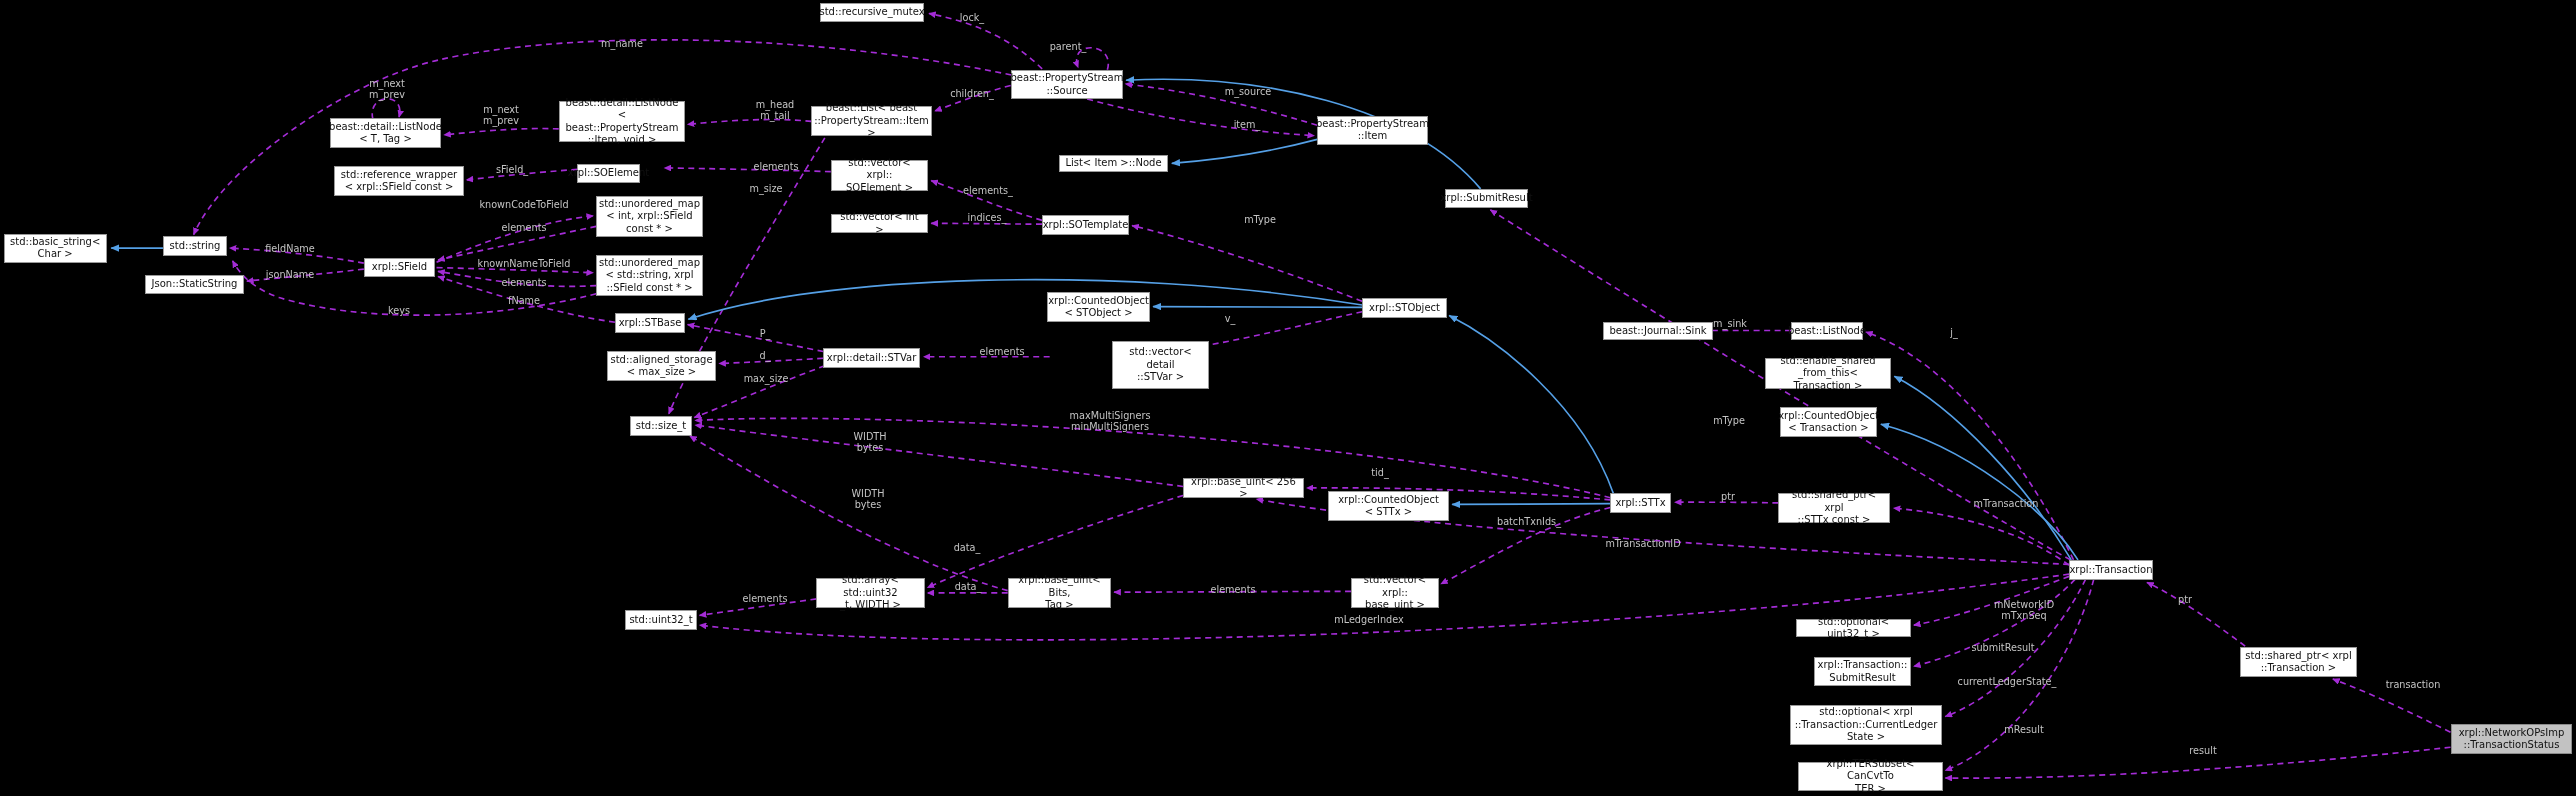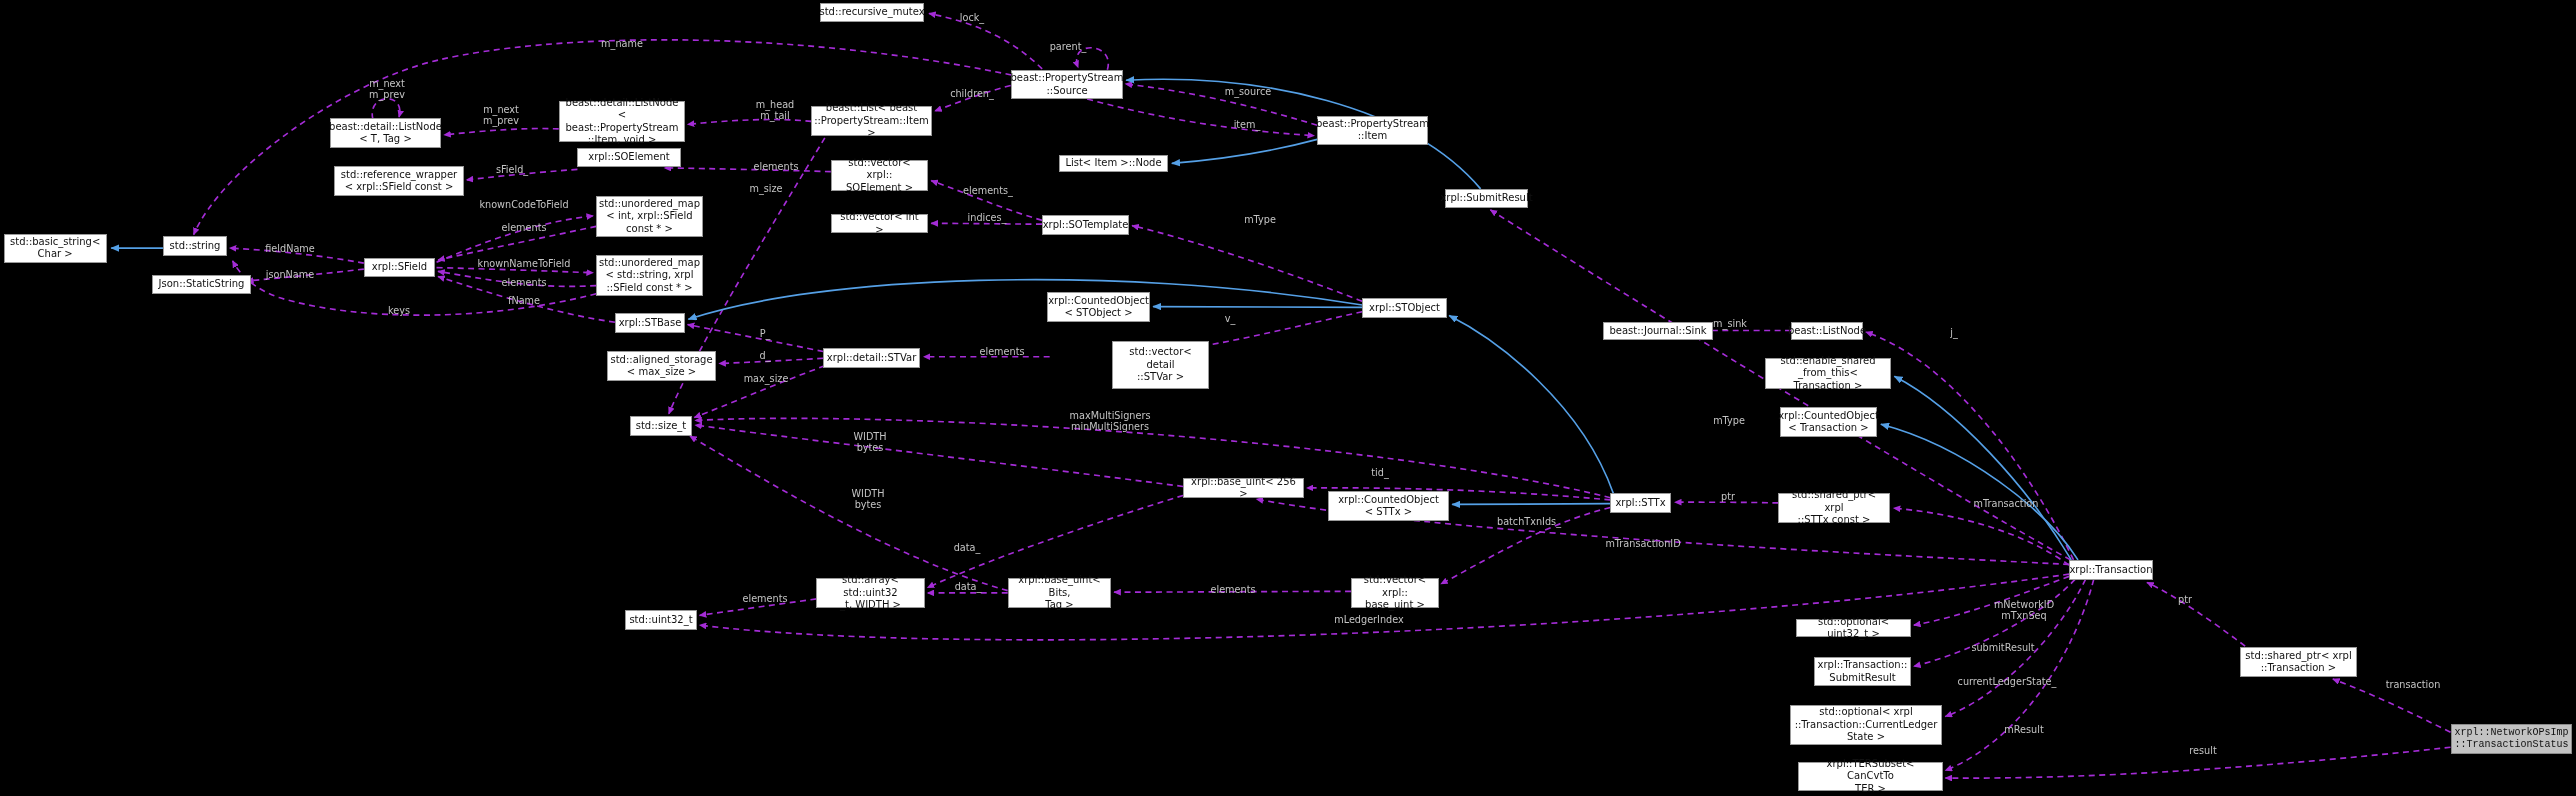--- a/index.html
+++ b/index.html
@@ -14,21 +14,21 @@
   .ed{fill:none;stroke:#a42cd6;stroke-width:2.2;stroke-dasharray:8 6;}
   .es{fill:none;stroke:#55a0e6;stroke-width:2.2;}
   .node{
     position:absolute;box-sizing:border-box;
     background:#fff;border:1.5px solid #9a9a9a;
     color:#111;font-size:10px;line-height:12.4px;
     display:flex;align-items:center;justify-content:center;
     text-align:center;white-space:pre-line;
     padding:0.7px 3px;
   }
-  .node.hl{background:#c2c2c2;border-color:#8a8a8a;font-family:Liberation Mono, monospace;}
+  .node.hl{background:#c2c2c2;border-color:#8a8a8a;}
   .elbl{
     position:absolute;transform:translate(-50%,-50%);
     color:#c4c4c4;font-size:9.7px;line-height:11px;
     white-space:pre;text-align:center;
   }
 </style>
 </head>
 <body>
 
 <div class="diagram">
@@ -102,29 +102,29 @@
     <path class="es" marker-end="url(#ab)" d="M1817,410 L1538,409"></path>
     <path class="es" marker-end="url(#ab)" d="M2152,658 C2110,540 2000,455 1933,421"></path>
     <path class="es" marker-end="url(#ab)" d="M2148,672 L1937,673"></path>
     <path class="es" marker-end="url(#ab)" d="M2763,747 C2705,650 2610,545 2527,502"></path>
     <path class="es" marker-end="url(#ab)" d="M2772,747 C2730,680 2620,595 2509,566"></path>
   </svg>
 
   <div class="node" style="left:3.7px;top:234px;width:103px;height:28.5px">std::basic_string&lt;
 Char &gt;</div>
   <div class="node" style="left:163px;top:236px;width:64px;height:20px">std::string</div>
-  <div class="node" style="left:152px;top:275px;width:99px;height:19px">Json::StaticString</div>
+  <div class="node" style="left:145px;top:275px;width:99px;height:19px">Json::StaticString</div>
   <div class="node" style="left:330px;top:118px;width:111px;height:30px">beast::detail::ListNode
 &lt; T, Tag &gt;</div>
   <div class="node" style="left:334px;top:166px;width:130px;height:30px">std::reference_wrapper
 &lt; xrpl::SField const &gt;</div>
   <div class="node" style="left:559px;top:101px;width:126px;height:41px">beast::detail::ListNode
 &lt; beast::PropertyStream
 ::Item, void &gt;</div>
-  <div class="node" style="left:577px;top:148px;width:104px;height:19px">xrpl::SOElement</div>
+  <div class="node" style="left:577px;top:164px;width:63px;height:19px">xrpl::SOElement</div>
   <div class="node" style="left:820px;top:3px;width:104px;height:19px">std::recursive_mutex</div>
   <div class="node" style="left:811px;top:106px;width:121px;height:30px">beast::List&lt; beast
 ::PropertyStream::Item &gt;</div>
   <div class="node" style="left:1011px;top:70px;width:112px;height:29px">beast::PropertyStream
 ::Source</div>
   <div class="node" style="left:1059px;top:155px;width:109px;height:17px">List&lt; Item &gt;::Node</div>
   <div class="node" style="left:1317px;top:116px;width:111px;height:28.5px">beast::PropertyStream
 ::Item</div>
   <div class="node" style="left:1445px;top:189px;width:83px;height:19px">xrpl::SubmitResult</div>
   <div class="node" style="left:596px;top:196px;width:107px;height:41px">std::unordered_map

